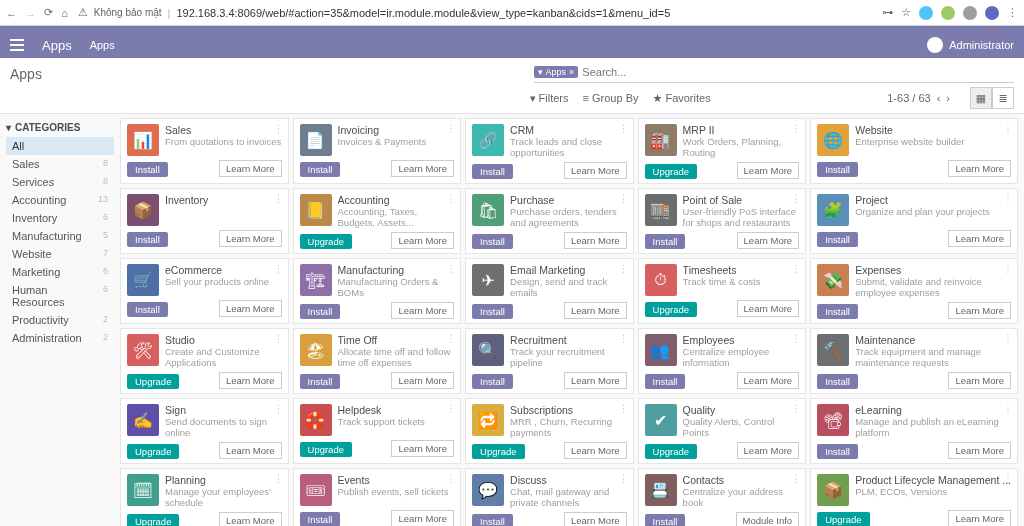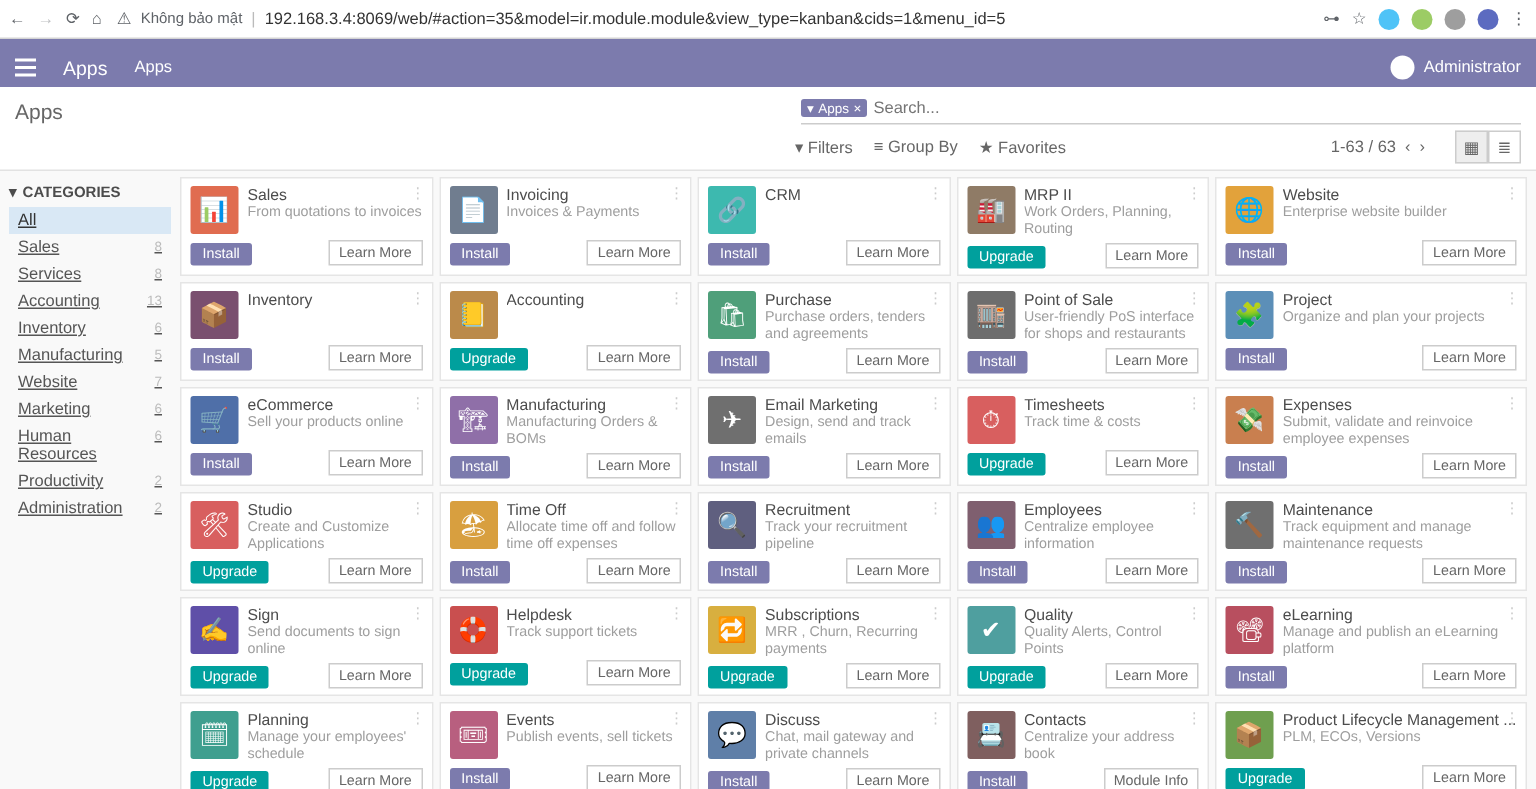--- a/index.html
+++ b/index.html
@@ -36,21 +36,21 @@
 .cp-row2 .pager { display:flex; align-items:center; gap:6px; }
 .cp-row2 .views { display:flex; }
 .cp-row2 .viewbtn { width:22px; height:22px; border:1px solid #ccc; display:flex; align-items:center; justify-content:center; background:#fff; }
 .cp-row2 .viewbtn.active { background:#eee; }
 
 
 .content { display:flex; }
 .sidebar { width:120px; padding:8px 6px; font-size:11px; }
 .sidebar h4 { font-size:10px; color:#4c4c4c; margin-bottom:4px; display:flex; align-items:center; gap:4px; }
 .sidebar ul { list-style:none; }
-.sidebar li { display:flex; justify-content:space-between; padding:3px 6px; cursor:pointer; color:#555;text-decoration:underline; }
+.sidebar li { display:flex; justify-content:space-between; padding:3px 6px; cursor:pointer; color:#555; }
 .sidebar li.active { background:#d9e8f5; color:#333; }
 .sidebar li .cnt { color:#bbb; font-size:9px; }
 
 .kanban { flex:1; display:grid; grid-template-columns:repeat(5,1fr); gap:4px; padding:4px 6px 4px 0; }
 .card { background:#fff; border:1px solid #e5e5e5; padding:5px 6px 4px 6px; position:relative; min-height:50px; }
 .card .row1 { display:flex; gap:6px; }
 .card .ic { width:32px; height:32px; border-radius:2px; flex-shrink:0; display:flex; align-items:center; justify-content:center; color:#fff; font-size:16px; }
 .card .txt { flex:1; min-width:0; }
 .card .name { font-size:10.5px; color:#4c4c4c; font-weight:500; white-space:nowrap; overflow:hidden; text-overflow:ellipsis; }
 .card .desc { font-size:9.5px; color:#9e9e9e; line-height:1.2; max-height:22px; overflow:hidden; }
@@ -212,20 +212,21 @@
           <button class="btn install">Install</button>
           <button class="lm">Learn More</button>
         </div>
       </div>
       <div class="card">
         <div class="menu">⋮</div>
         <div class="row1">
           <div class="ic" style="background:#3db9af">🔗</div>
           <div class="txt">
             <div class="name">CRM</div>
+            <div class="desc">Track leads and close opportunities</div>
           </div>
         </div>
         <div class="row2">
           <button class="btn install">Install</button>
           <button class="lm">Learn More</button>
         </div>
       </div>
       <div class="card">
         <div class="menu">⋮</div>
         <div class="row1">
@@ -266,20 +267,21 @@
           <button class="btn install">Install</button>
           <button class="lm">Learn More</button>
         </div>
       </div>
       <div class="card">
         <div class="menu">⋮</div>
         <div class="row1">
           <div class="ic" style="background:#bb8a4a">📒</div>
           <div class="txt">
             <div class="name">Accounting</div>
+            <div class="desc">Accounting, Taxes, Budgets, Assets...</div>
           </div>
         </div>
         <div class="row2">
           <button class="btn upgrade">Upgrade</button>
           <button class="lm">Learn More</button>
         </div>
       </div>
       <div class="card">
         <div class="menu">⋮</div>
         <div class="row1">

